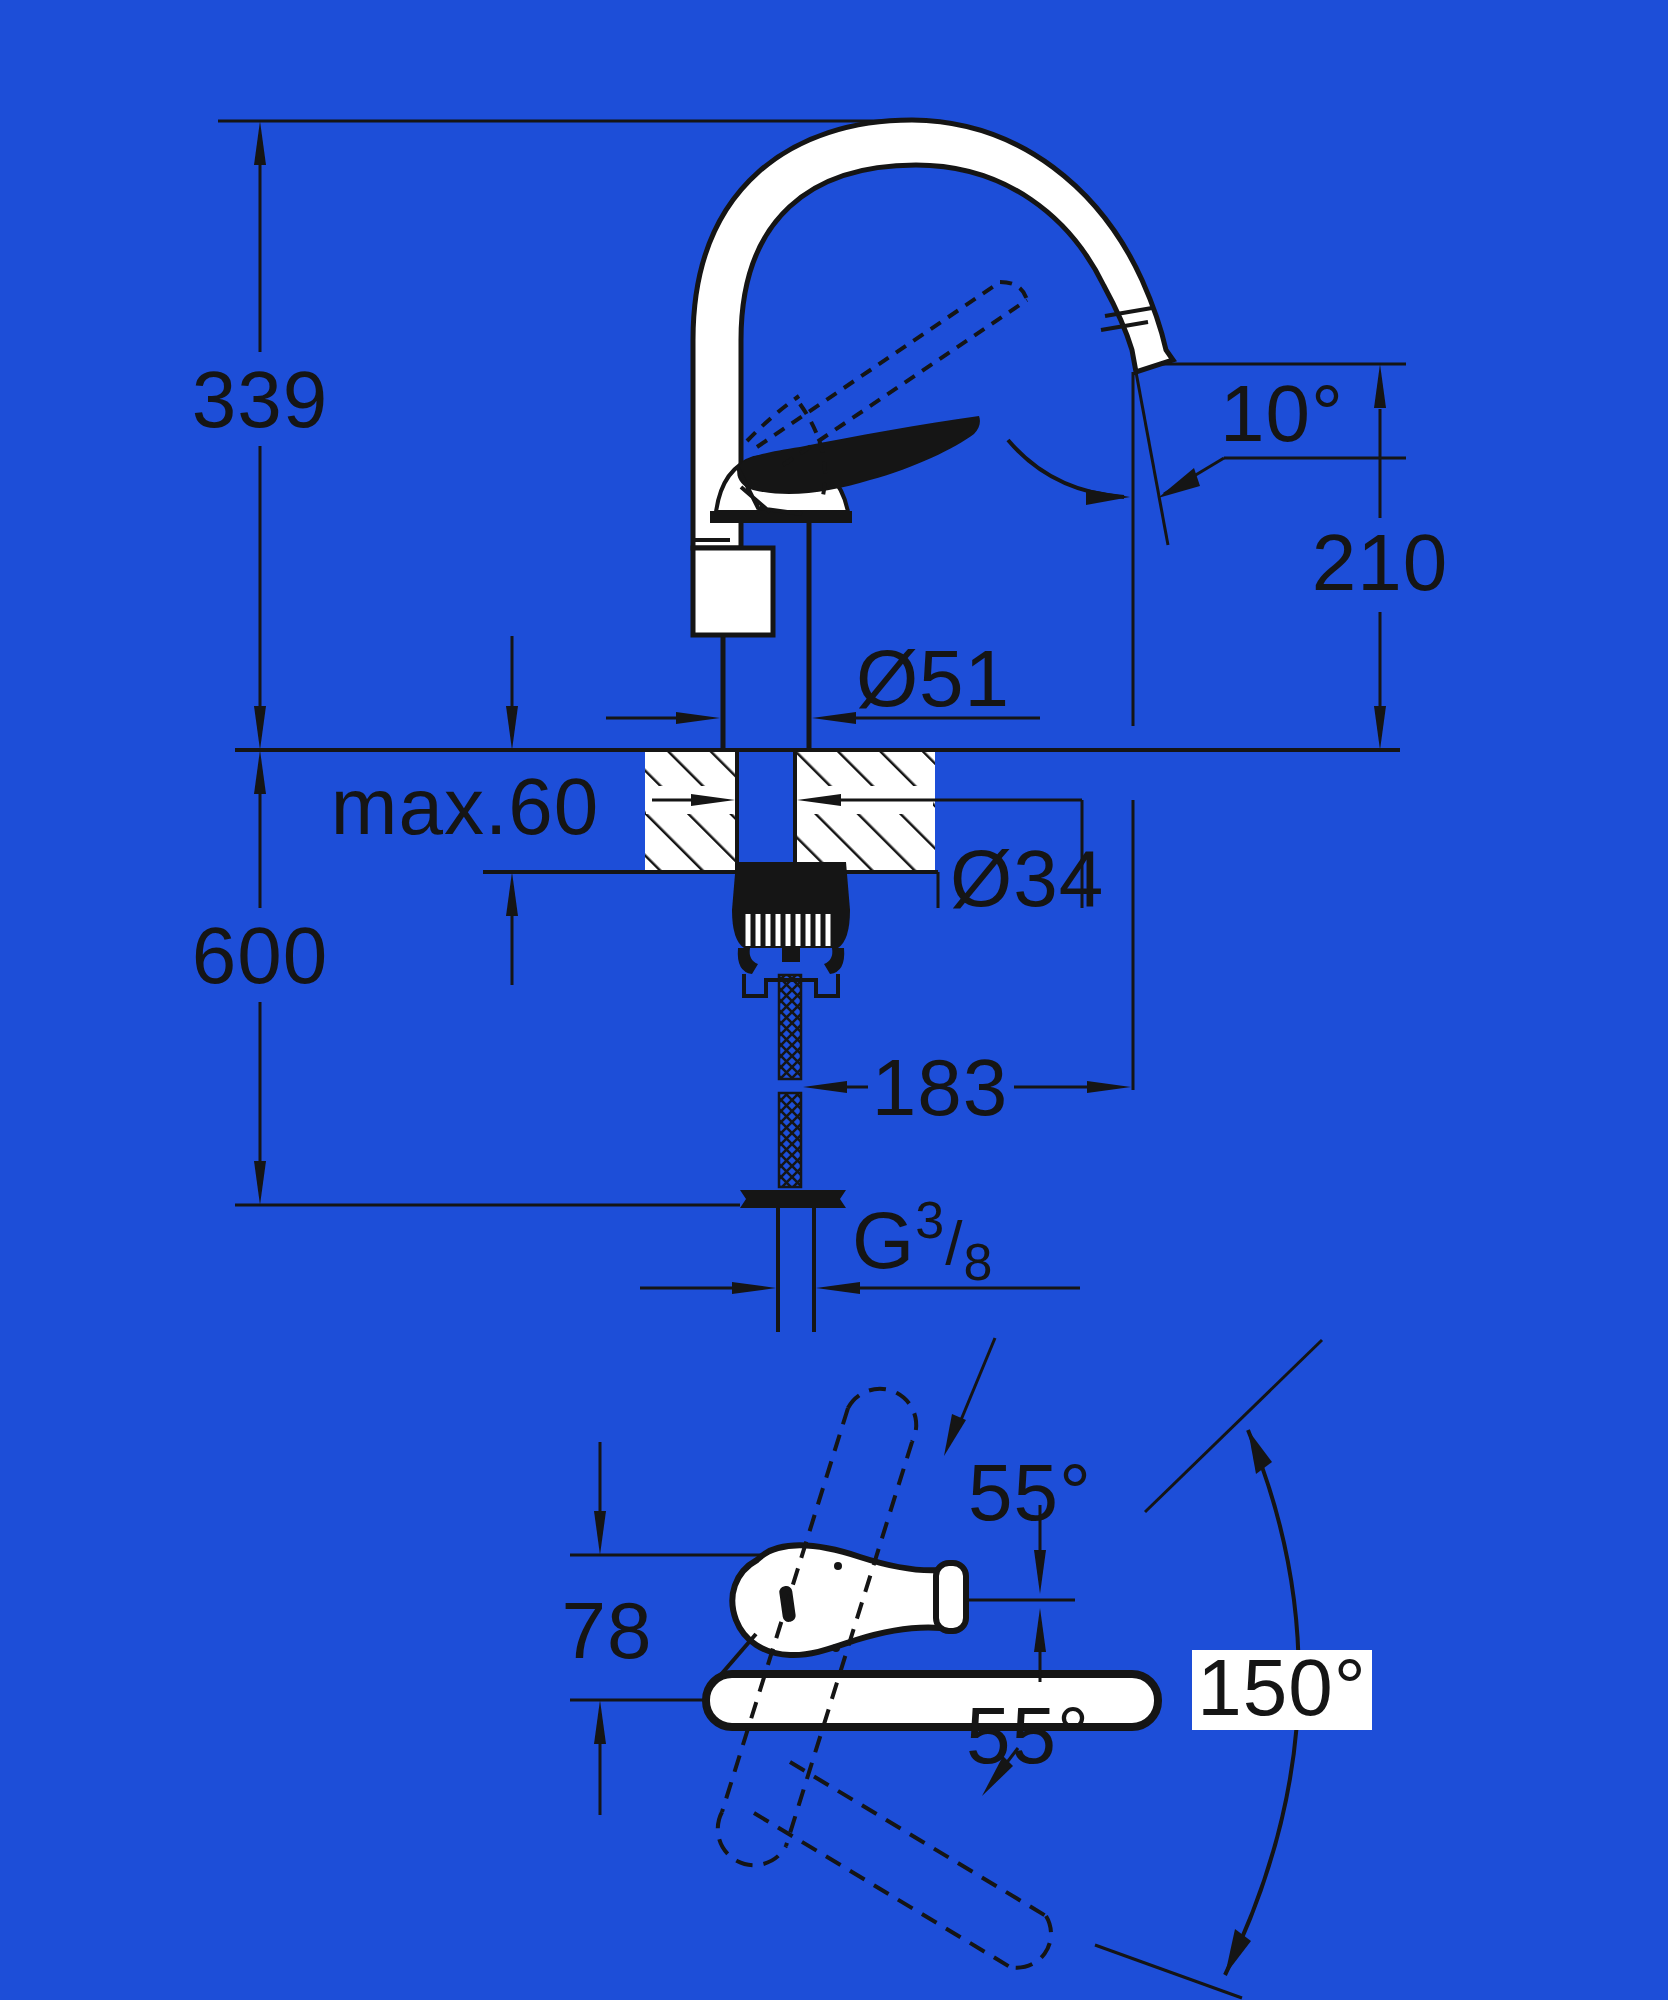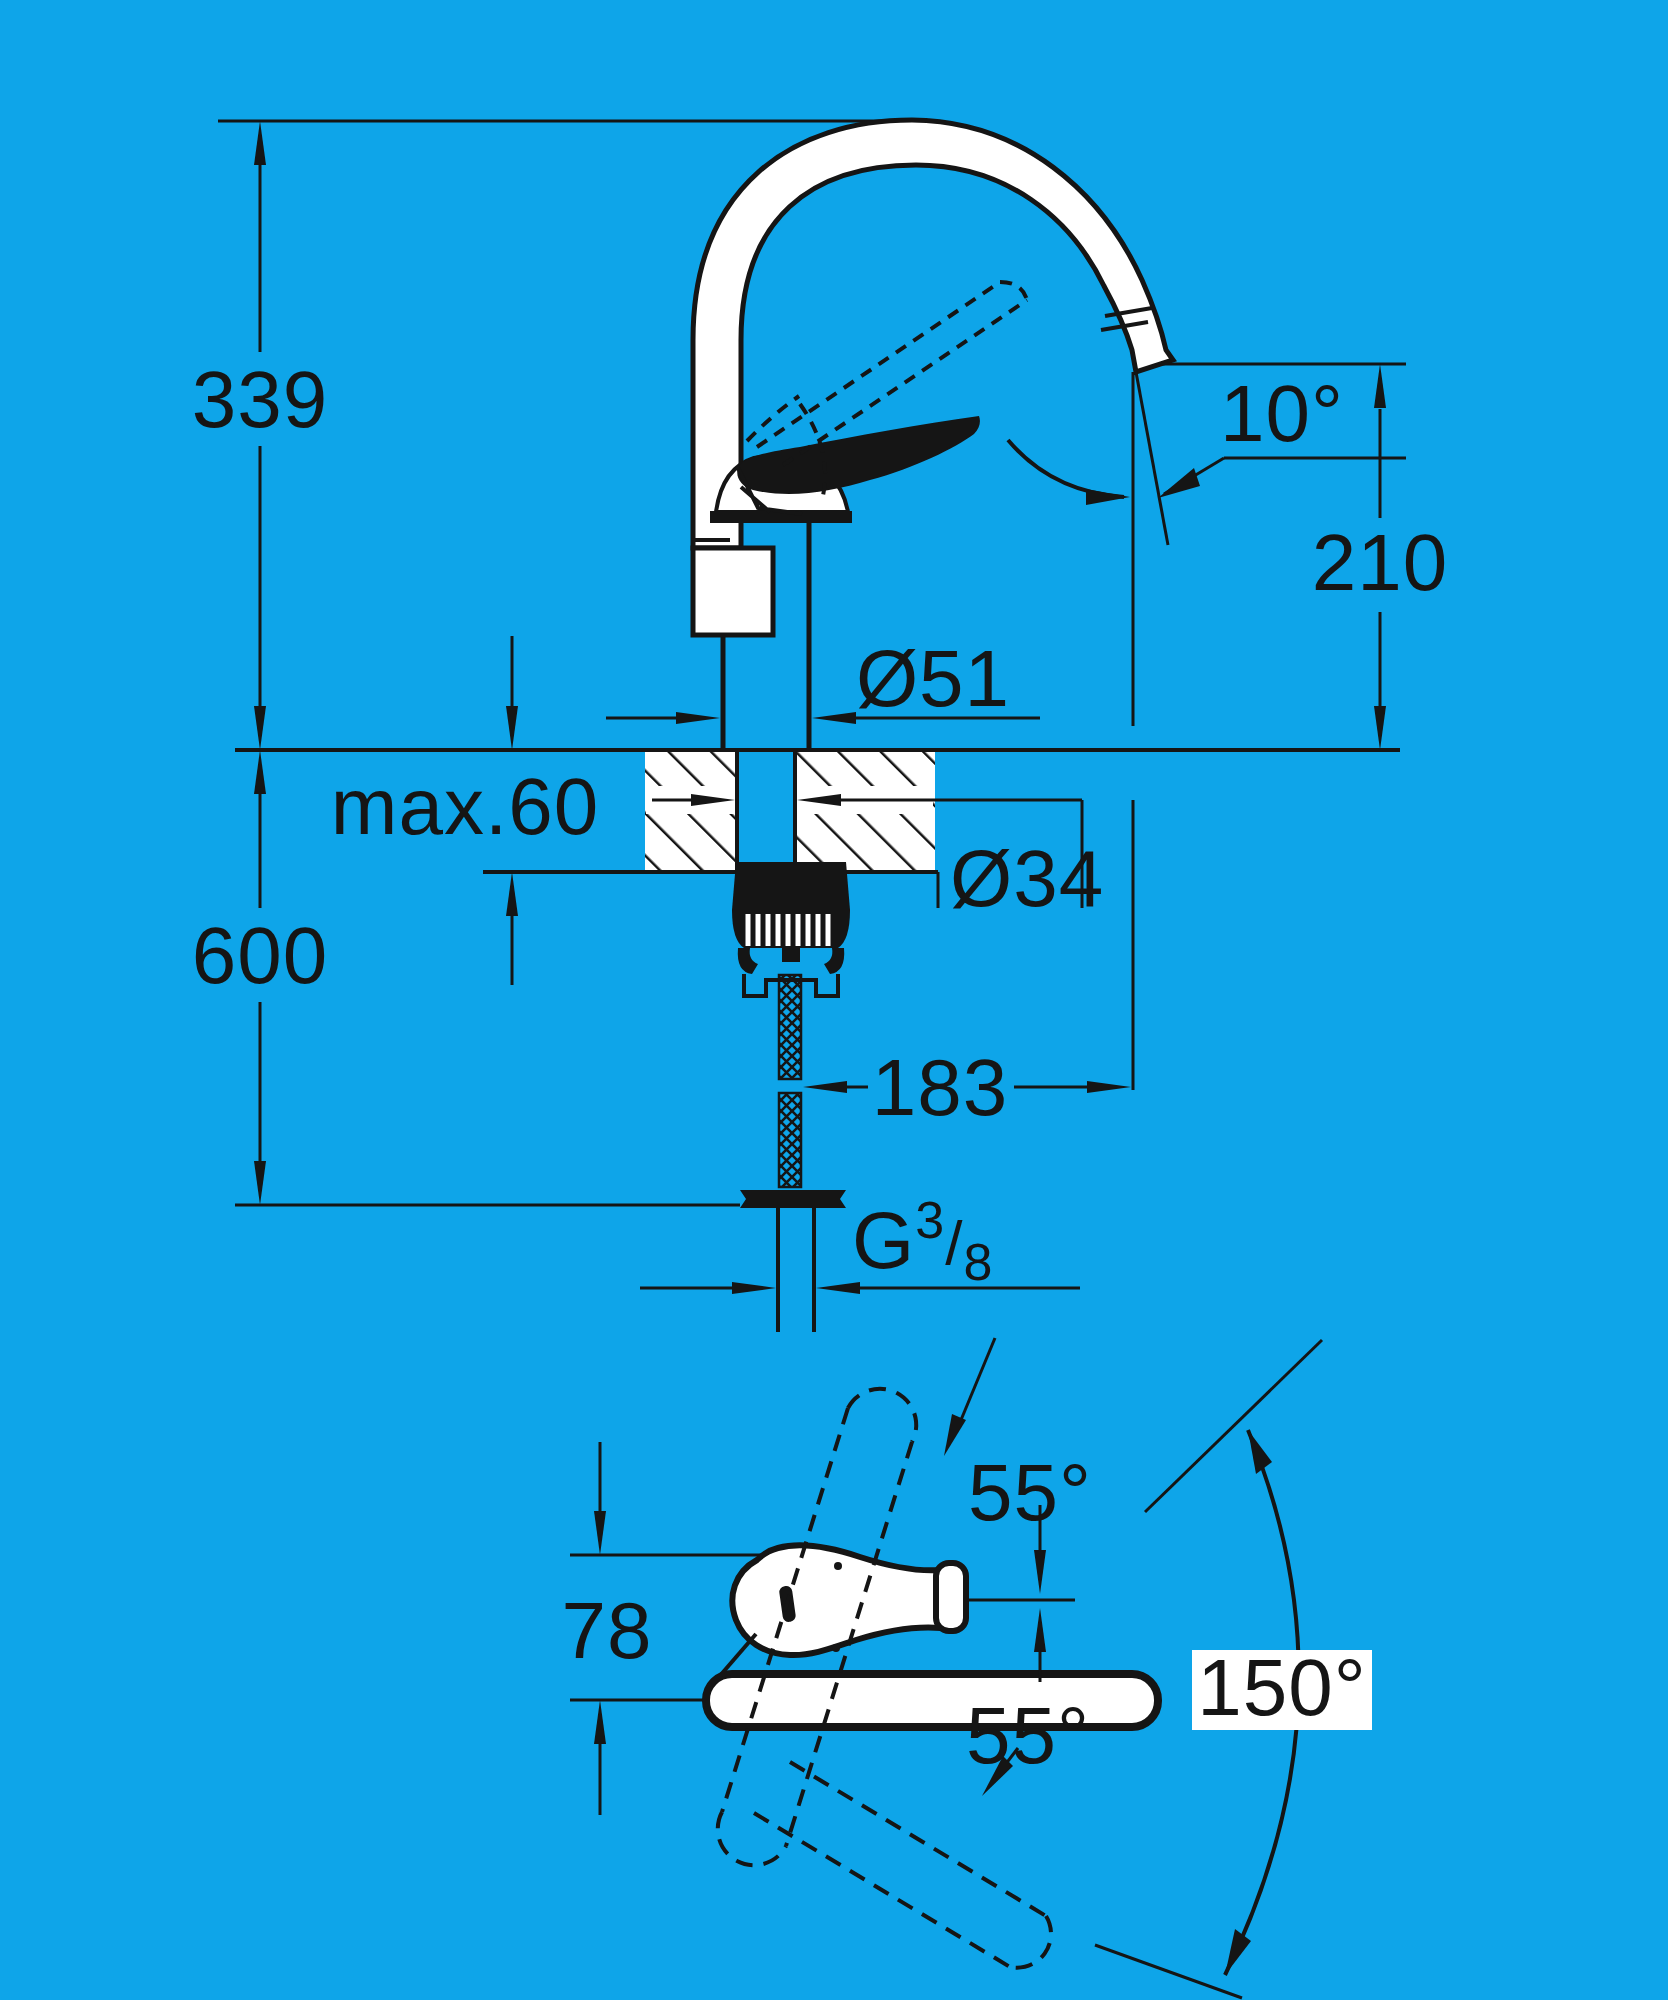--- a/index.html
+++ b/index.html
@@ -3,21 +3,21 @@
 <meta charset="utf-8">
 <style>
   html, body {
     margin: 0;
     padding: 0;
     background: #ffffff;
   }
   .stage {
     width: 1668px;
     height: 2000px;
-    background: #0ea5e9;
+    background: #1d4ed8;
     position: relative;
     font-family: "Liberation Sans", sans-serif;
   }
   svg { display: block; }
   .ink-line   { stroke: #151515; fill: none; }
   .w3 { stroke-width: 3; }
   .w4 { stroke-width: 4; }
   .w5 { stroke-width: 5; }
   .w6 { stroke-width: 6; }
   .w8 { stroke-width: 8; }

